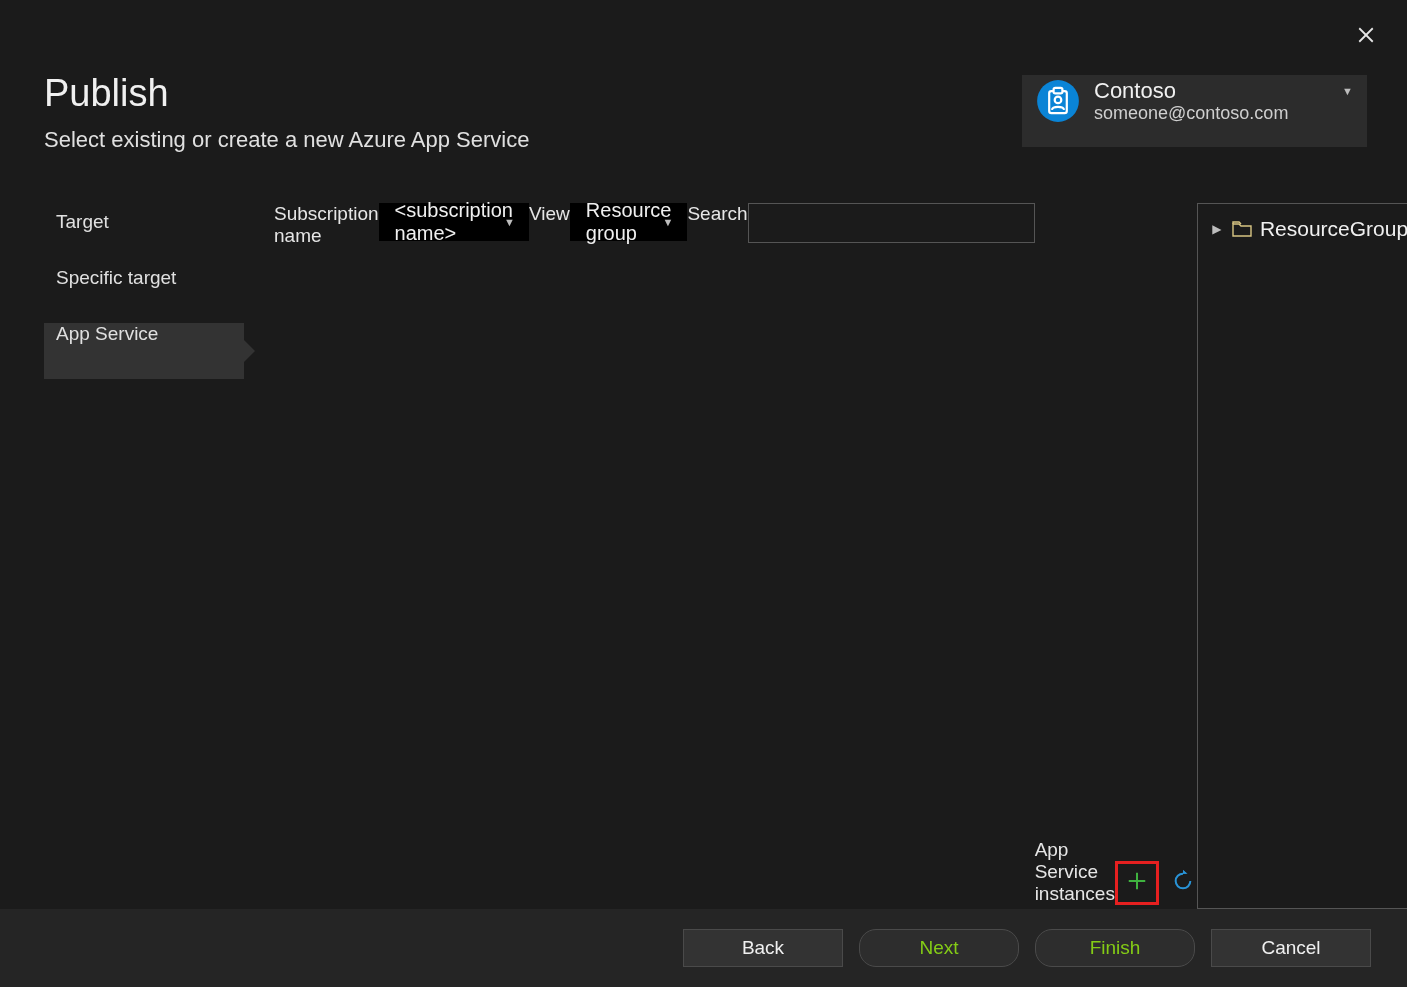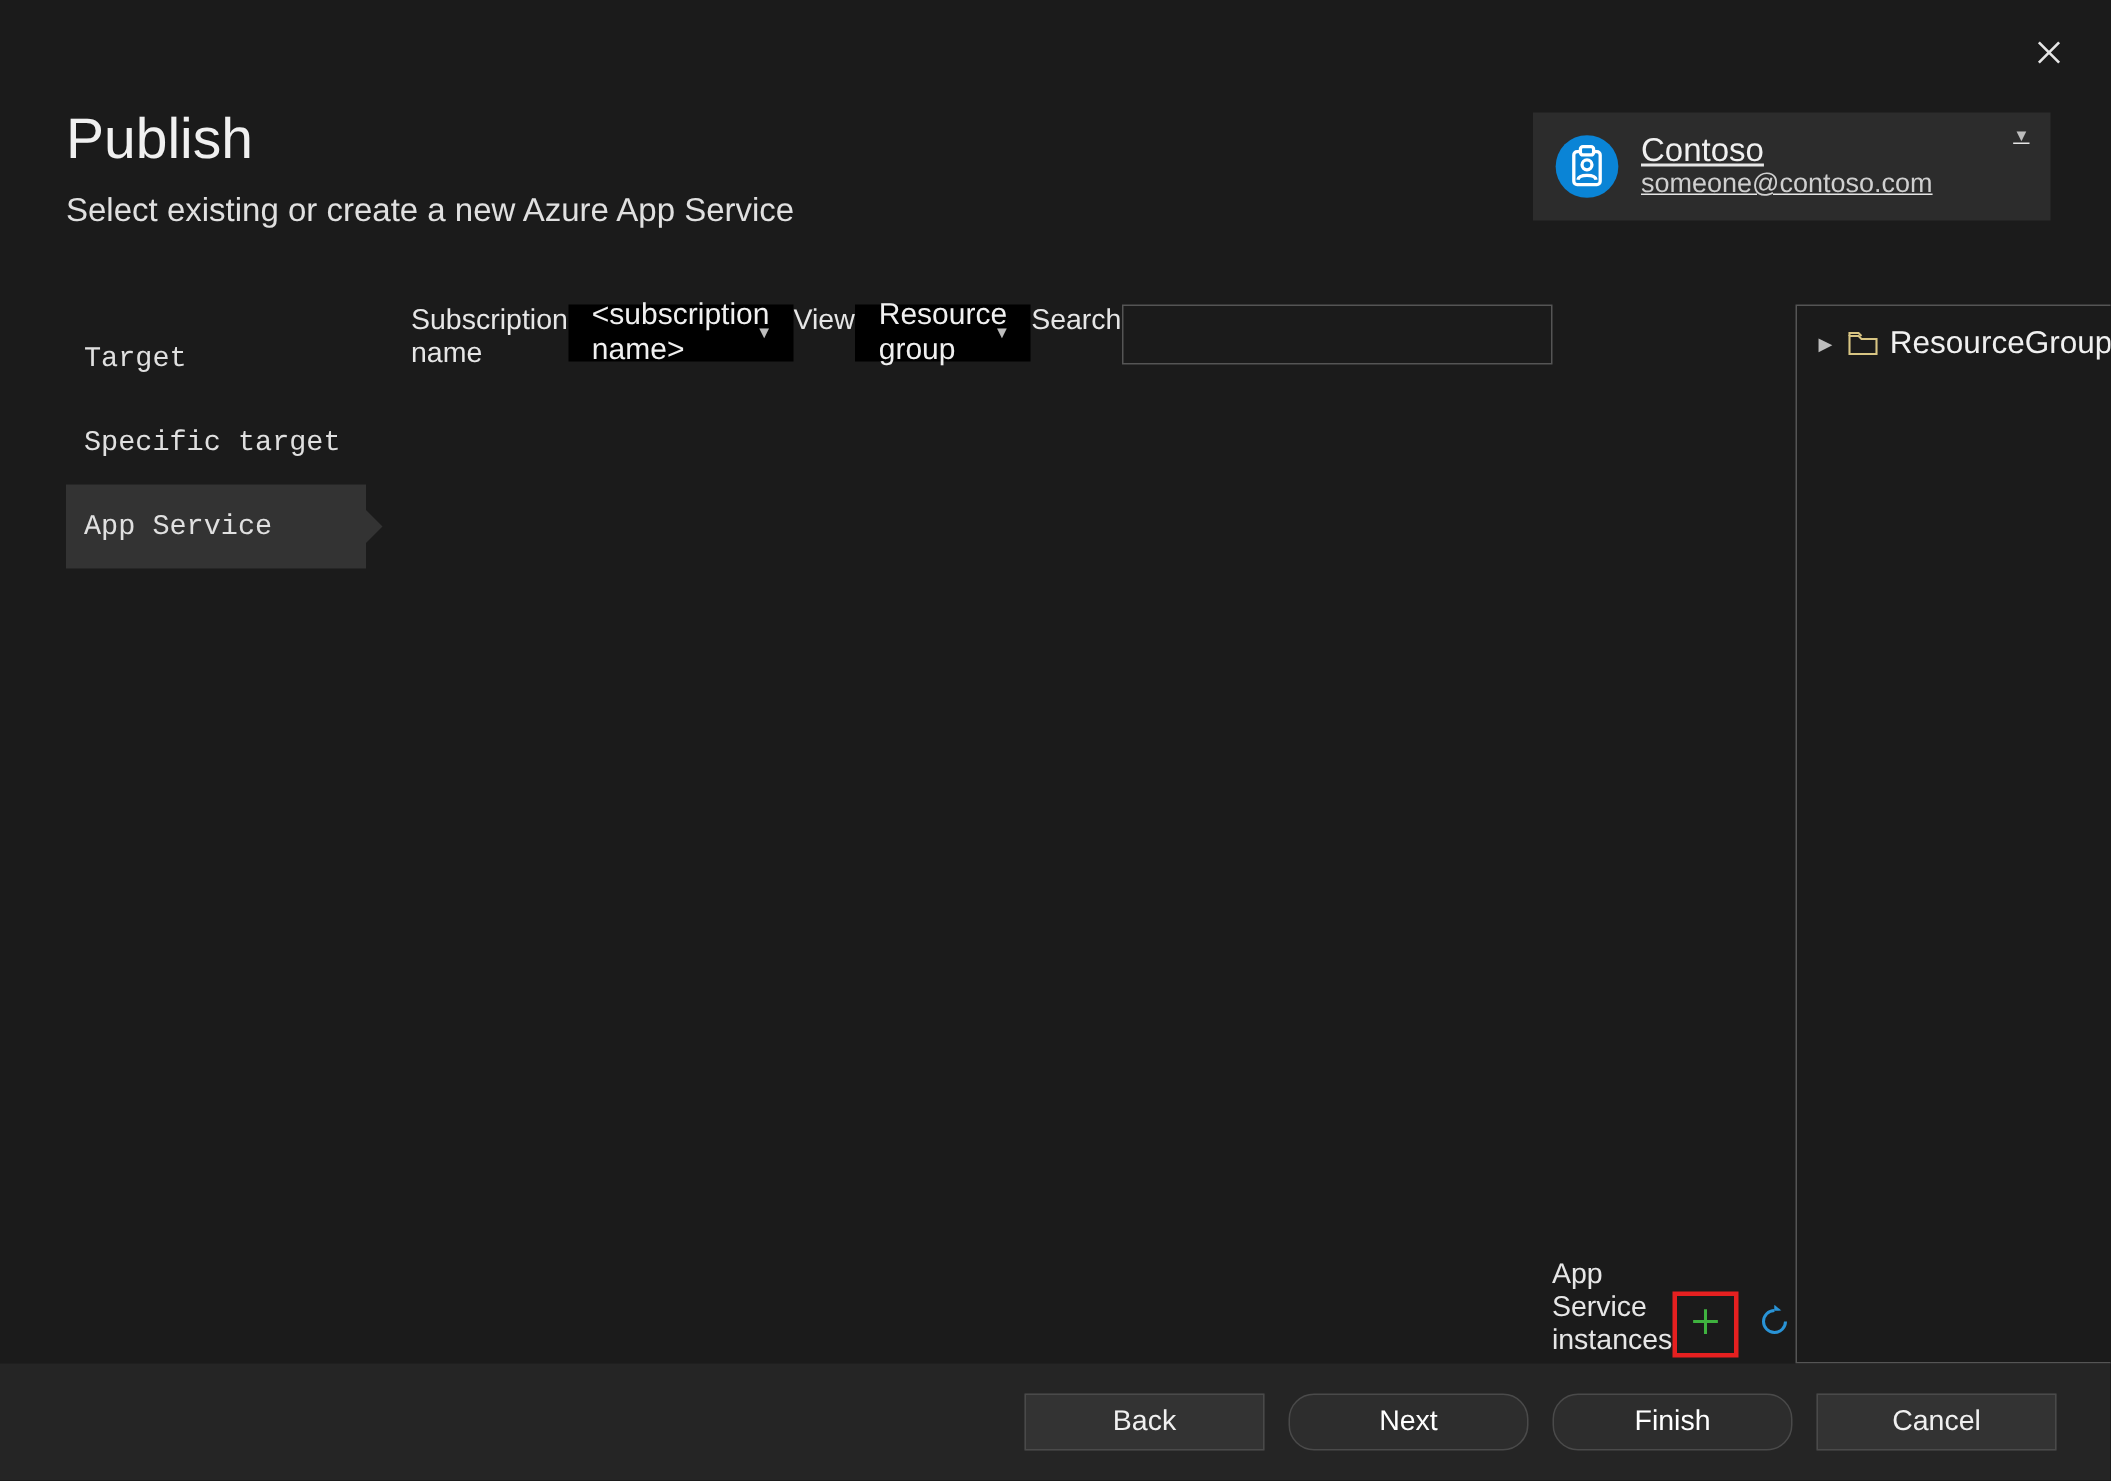--- a/index.html
+++ b/index.html
@@ -40,24 +40,23 @@
     font-size: 22px;
     font-weight: 400;
     color: #e0e0e0;
   }
 
   .account-chip {
     position: absolute;
     top: 65px; right: 40px;
     width: 345px; height: 72px;
     background: #2c2c2c;
-    display: flex; align-items: center;
+    display: flex; 
     padding: 4px 14px;
     cursor: pointer;
-    text-decoration: underline;
   }
   .account-chip .icon {
     width: 44px; height: 44px;
     margin-right: 14px;
     display: flex; align-items: center; justify-content: center;
   }
   .account-chip .acc-text { flex: 1; }
   .acc-name { font-size: 22px; color: #f0f0f0; line-height: 1.1; }
   .acc-email { font-size: 18px; color: #cfcfcf; line-height: 1.2; }
   .account-chip .caret {
@@ -71,27 +70,26 @@
     padding: 0 40px 0 44px;
   }
 
   .side-tabs {
     width: 200px;
     flex-shrink: 0;
     padding-top: 8px;
   }
   .side-tab {
     height: 56px;
-    display: flex; align-items: center;
+    display: flex; 
     padding-left: 12px;
     font-size: 19px;
     color: #e0e0e0;
     cursor: pointer;
     position: relative;
-    font-family: Liberation Mono, monospace;
   }
   .side-tab.selected {
     background: #333333;
   }
   .side-tab.selected::after {
     content: "";
     position: absolute;
     right: -11px; top: 50%; transform: translateY(-50%);
     width: 0; height: 0;
     border-top: 11px solid transparent;
@@ -199,21 +197,21 @@
   .btn {
     width: 160px; height: 38px;
     border: 1px solid #4a4a4a;
     background: #333333;
     color: #f0f0f0;
     font-size: 19px;
     display: flex; align-items: center; justify-content: center;
     cursor: pointer;
   }
   .btn.disabled {
-    color: #ffffff;
+    color: #84cc16;
     background: #2d2d2d;
     cursor: default;
     border-radius: 17px;
   }
 </style>
 </head>
 <body>
 
 <div class="window">
 

